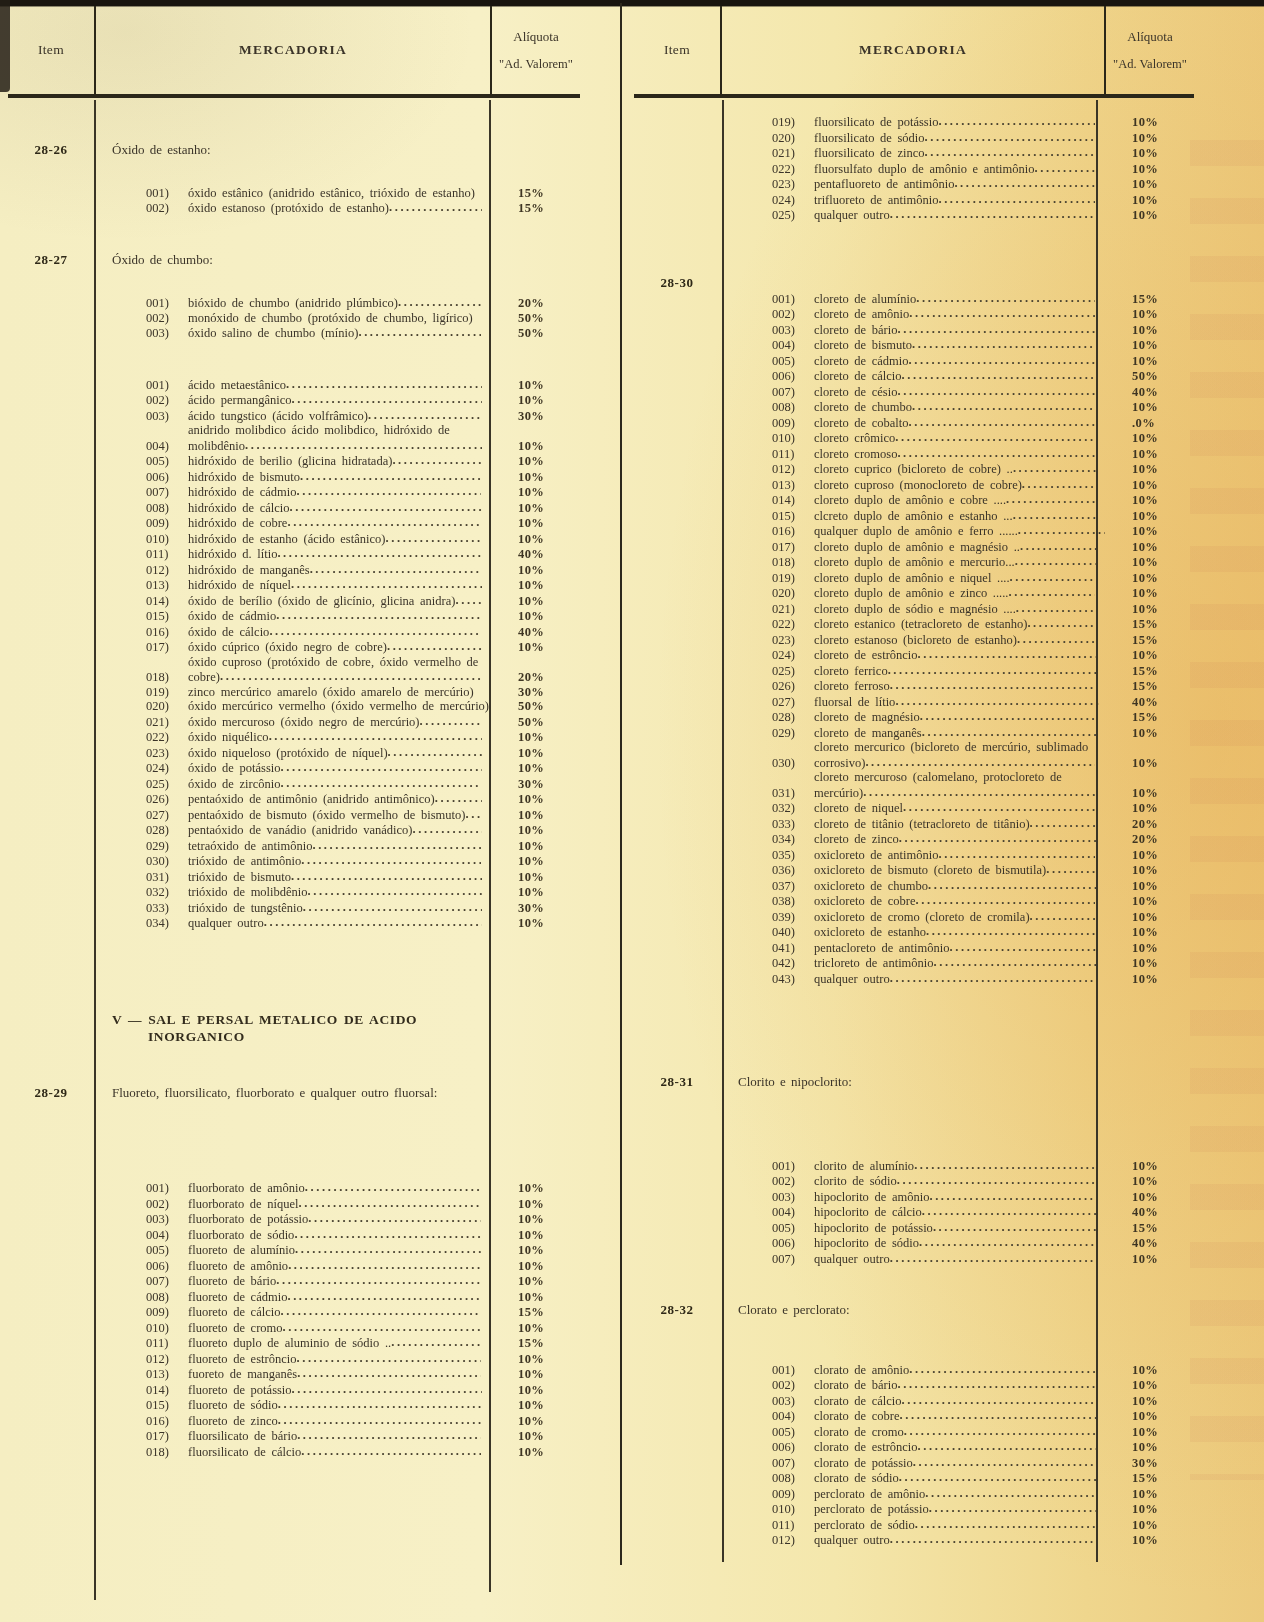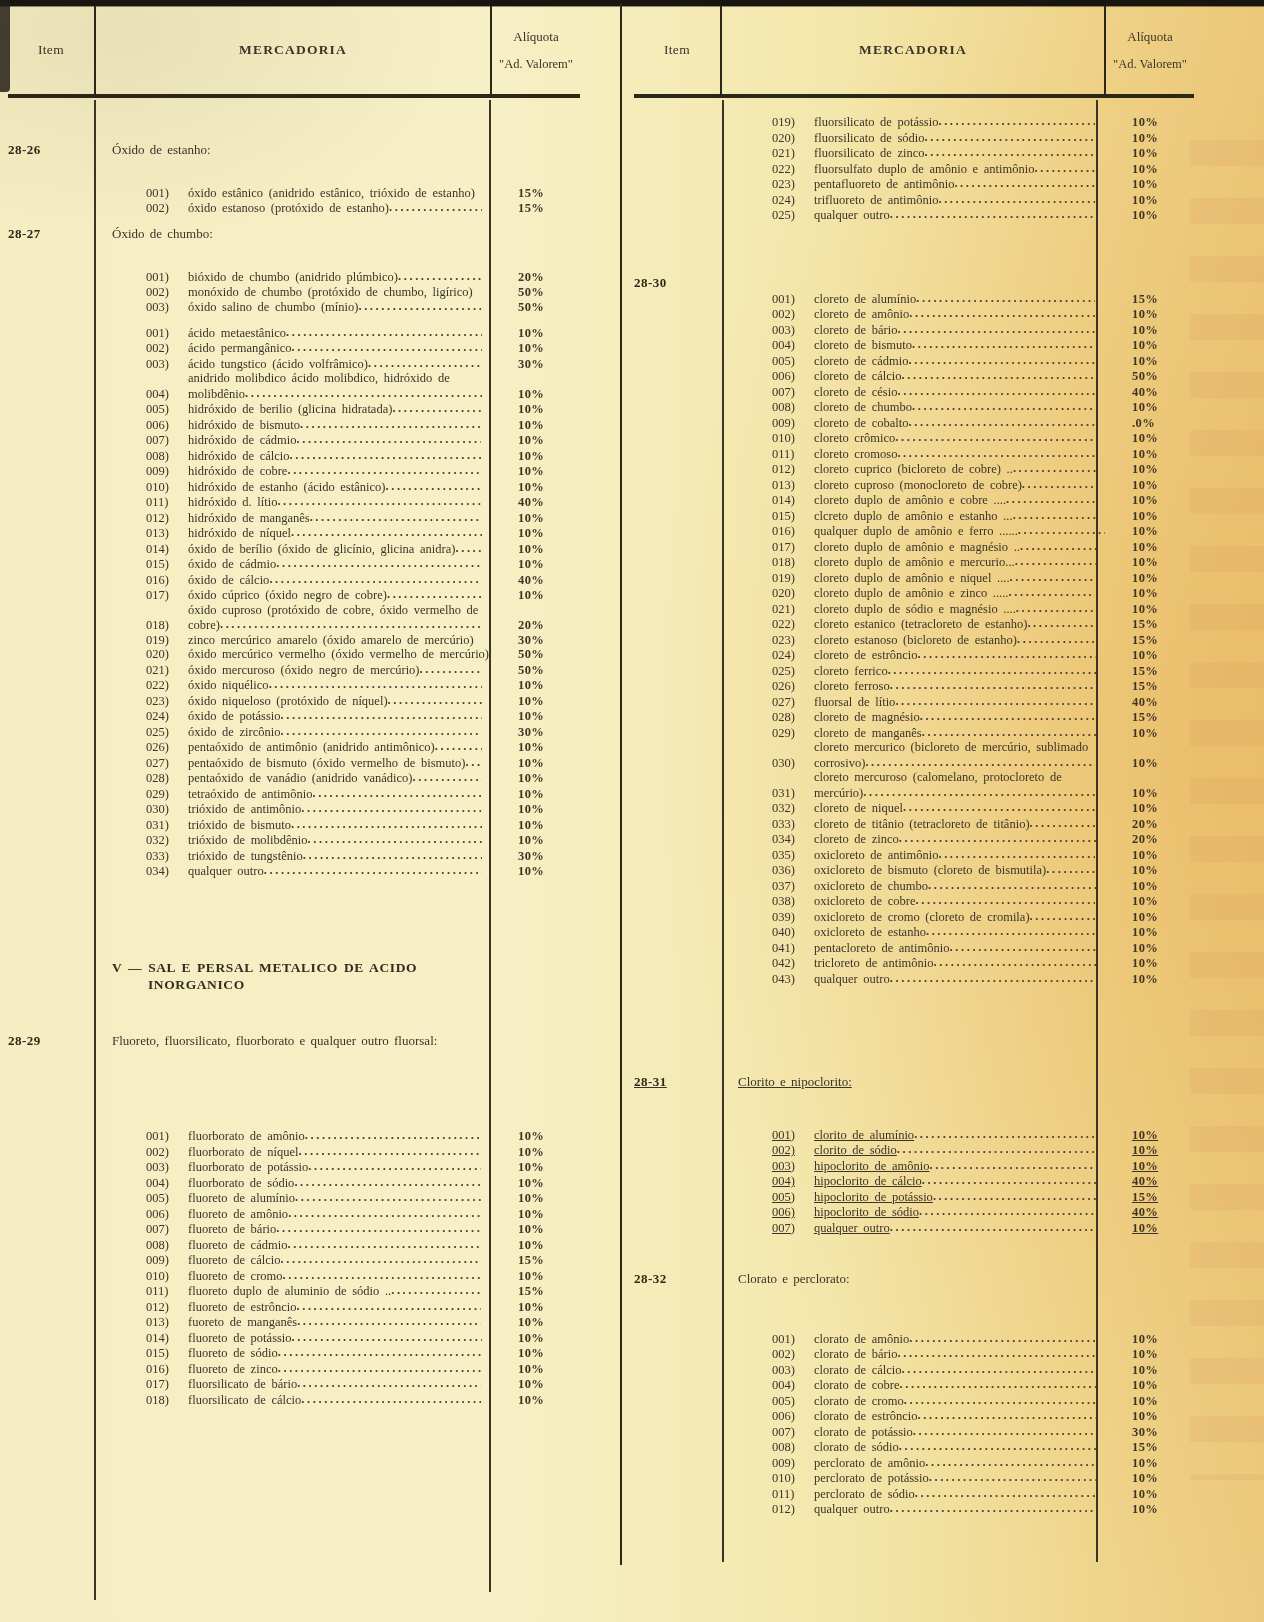--- a/index.html
+++ b/index.html
@@ -32,42 +32,42 @@
   .th-merc { display:flex; align-items:center; justify-content:center; font-weight:700; font-size:13.5px;
     letter-spacing:1.2px; border-left:2px solid #2b2719; border-right:2px solid #2b2719; }
   .th-rate { display:flex; flex-direction:column; align-items:center; justify-content:center; gap:12px;
     font-size:13px; }
   .th-rate .l2 { font-size:12.5px; }
 
   .col-content { position:relative; }
   .half-left  .col-content { padding-top:44px; }
   .half-right .col-content { padding-top:16px; }
 
-  .section { margin-top:10px; }
+  .section { margin-top:36px; }
   .section:first-child { margin-top:0; }
   .row { display:flex; align-items:flex-end; }
-  .code-cell { display:flex; justify-content:flex-start; align-items:flex-start; }
+  .code-cell { display:flex; justify-content:center; align-items:flex-start; }
   .code { font-weight:700; font-size:13px; letter-spacing:.5px; color:#2e2817; }
 
   .sec-head { align-items:flex-start; }
   .sec-head .c-body { padding:0 8px 0 18px; }
   .sec-title { font-size:13px; line-height:15.5px; padding-left:32px; text-indent:-32px;
     margin-bottom:28px; word-spacing:2px; }
 
   .group-heading { font-size:13.5px; font-weight:700; letter-spacing:.6px; line-height:17px;
     padding-left:36px; text-indent:-36px; word-spacing:2px; color:#332c1d; }
 
   
   .half-left  .sec-i3 { margin-top:80px; }
   .half-left  .sec-i4 { margin-top:40px; }
   .half-left  .sec-i4 .sec-title { margin-bottom:80px; }
   .half-right .sec-i1 { margin-top:52px; }
   .half-right .sec-i1 .sec-title { margin-bottom:38px; }
-  .half-right .sec-i2 { margin-top:88px;text-decoration:underline; }
-  .half-right .sec-i2 .sec-title { margin-bottom:37px; }
+  .half-right .sec-i2 { margin-top:88px; }
+  .half-right .sec-i2 .sec-title { margin-bottom:68px; }
   .half-right .sec-i3 { margin-top:36px; }
   .half-right .sec-i3 .sec-title { margin-bottom:44px; }
 
   .entry-row .c-body { display:flex; align-items:flex-end; padding-left:52px; }
   .num { flex:0 0 42px; font-size:12.5px; line-height:14.5px; }
   .desc-area { flex:1 1 auto; min-width:0; font-size:12.5px; line-height:14.5px; word-spacing:2.5px; }
   .dots { display:inline-block; overflow:hidden; white-space:nowrap; height:12px; width:0;
     vertical-align:baseline; font-weight:700; letter-spacing:2.6px; color:#47402f; }
   .rate { display:block; padding-left:26px; font-weight:700; font-size:12.5px; line-height:14.5px;
     color:#3e3523; letter-spacing:.4px; }

